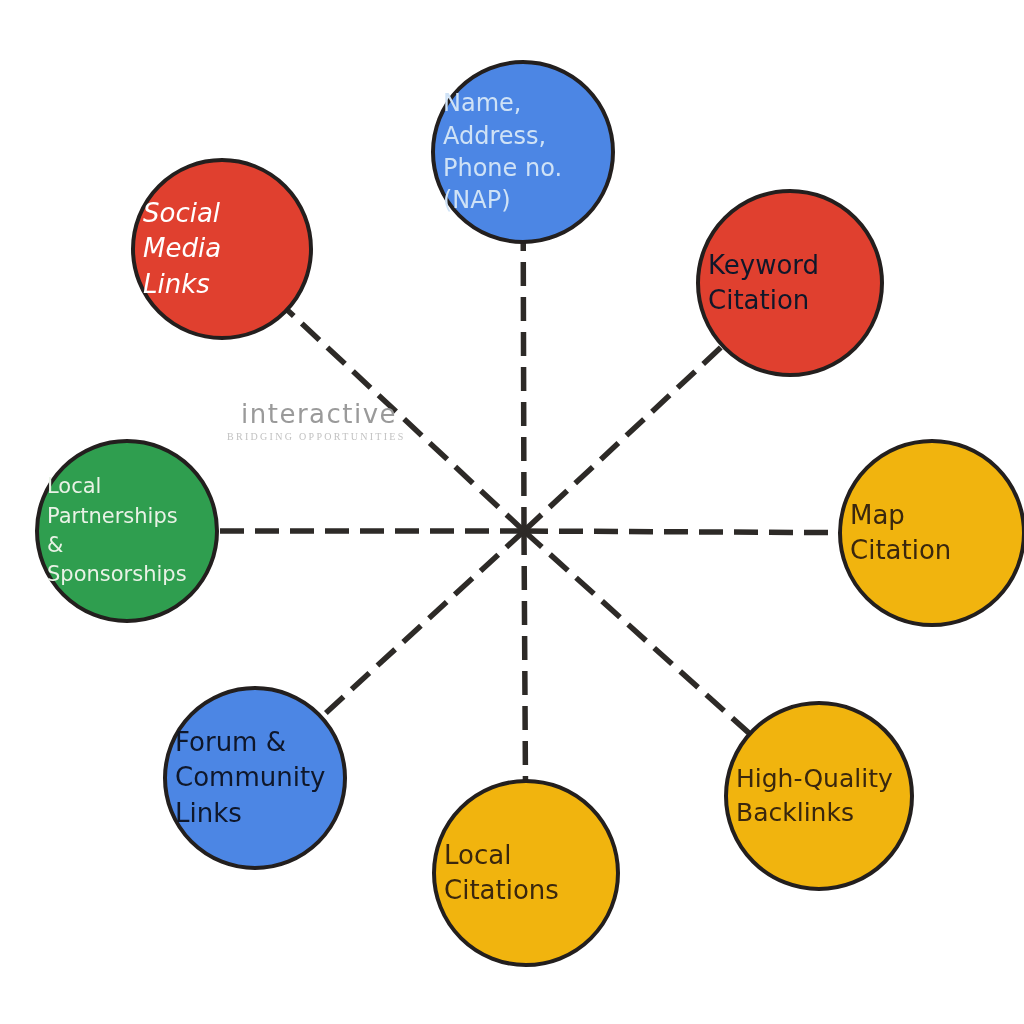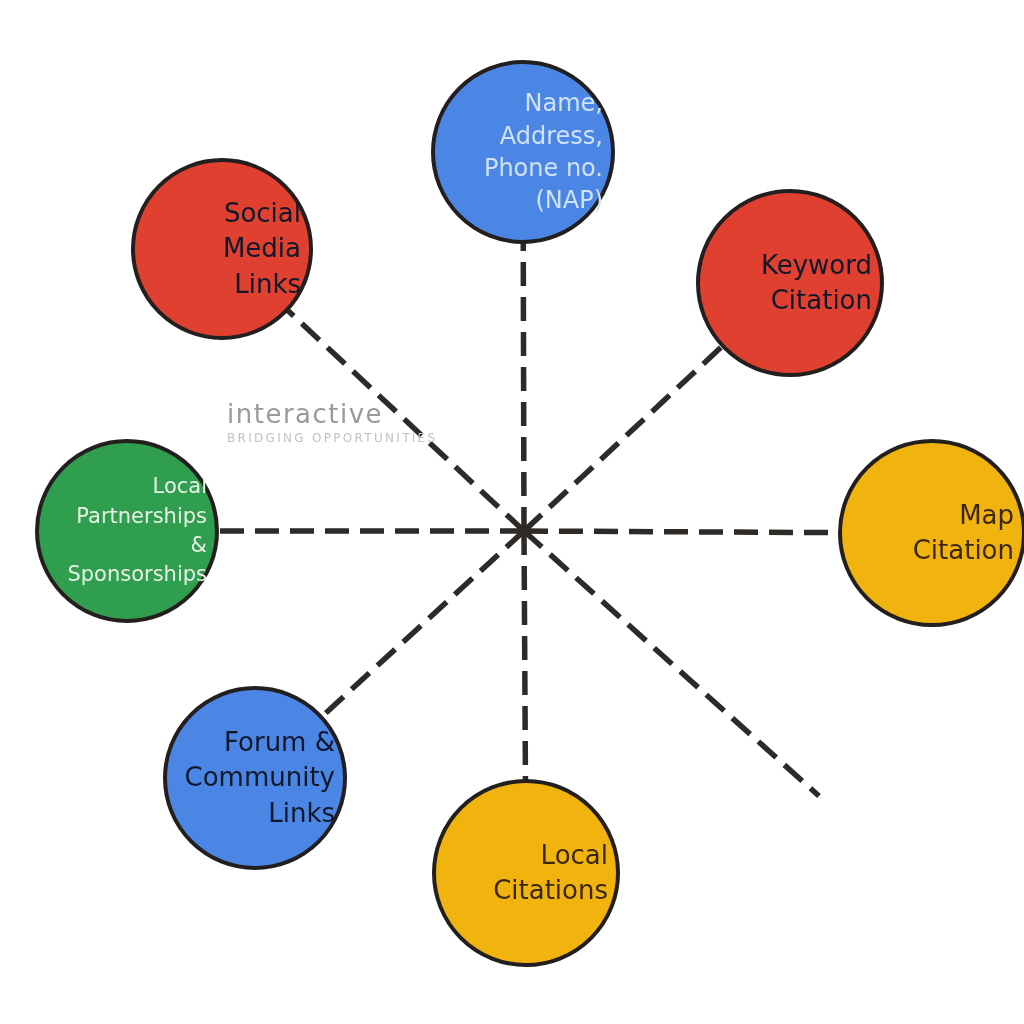--- a/index.html
+++ b/index.html
@@ -23,21 +23,21 @@
     top: 0;
   }
   .node {
     position: absolute;
     border-radius: 50%;
     box-sizing: border-box;
     border: 4px solid #231F1E;
     display: flex;
     align-items: center;
     justify-content: center;
-    text-align: right;
+    text-align: left;
     line-height: 1.35;
   }
   .node-label {
     white-space: pre-line;
     display: block;
     width: 100%;
     padding: 0 8px;
   }
   
   .n0 { left: 431px; top: 60px;  width: 184px; height: 184px; font-size: 24px; }
@@ -69,25 +69,26 @@
     line-height: 1.05;
     letter-spacing: 0.5px;
   }
   .logo-sub {
     font-size: 26px;
     line-height: 1.0;
     letter-spacing: 1.5px;
     margin-top: 1px;
   }
   .logo-tagline {
-    font-size: 12px;
+    font-size: 10px;
     letter-spacing: 2.3px;
     margin-top: 4px;
     text-transform: uppercase;
     white-space: nowrap;
+    font-family: Liberation Serif, serif;
   }
 </style>
 </head>
 <body>
 
 <div class="canvas">
 
   <svg class="connectors" width="1024" height="1024" viewBox="0 0 1024 1024">
     <g fill="none" stroke="#2D2A27" stroke-width="5.5" stroke-dasharray="24 11">
       <line x1="524" y1="531" x2="523" y2="152"></line>
@@ -111,43 +112,47 @@
   <div class="node n1" style="background: rgb(224, 64, 47); color: #0f172a; border-color: rgb(35, 31, 30);">
     <span class="node-label">Keyword
 Citation</span>
   </div>
 
   <div class="node n2" style="background: rgb(241, 180, 14); color: rgb(58, 39, 14); border-color: rgb(35, 31, 30);">
     <span class="node-label">Map
 Citation</span>
   </div>
 
+  <div class="node n3" style="background: rgb(241, 180, 14); color: rgb(58, 39, 14); border-color: rgb(35, 31, 30);">
+    <span class="node-label">High-Quality
+Backlinks</span>
+  </div>
 
   <div class="node n4" style="background: rgb(241, 180, 14); color: rgb(58, 39, 14); border-color: rgb(35, 31, 30);">
     <span class="node-label">Local
 Citations</span>
   </div>
 
   <div class="node n5" style="background: rgb(76, 134, 228); color: #0f172a; border-color: rgb(35, 31, 30);">
     <span class="node-label">Forum &amp;
 Community
 Links</span>
   </div>
 
   <div class="node n6" style="background: rgb(47, 158, 79); color: rgb(233, 242, 230); border-color: rgb(35, 31, 30);">
     <span class="node-label">Local
 Partnerships
 &amp;
 Sponsorships</span>
   </div>
 
-  <div class="node n7" style="background: rgb(224, 64, 47); color: #0f172a; border-color: rgb(35, 31, 30);">
+  <div class="node n7" style="background: rgb(224, 64, 47); color: #ffffff; border-color: rgb(35, 31, 30); font-style: italic;">
     <span class="node-label">Social Media
 Links</span>
   </div>
 
 
   <div class="logo">
-    <div class="logo-sub" style="color: rgb(154, 154, 154);">interactive</div>
+    <div class="logo-sub" style="color: rgb(154, 154, 154); margin-left: 14px;">interactive</div>
     <div class="logo-tagline" style="color: rgb(194, 194, 194);">BRIDGING OPPORTUNITIES</div>
   </div>
 
 </div>
 
 </body></html>

